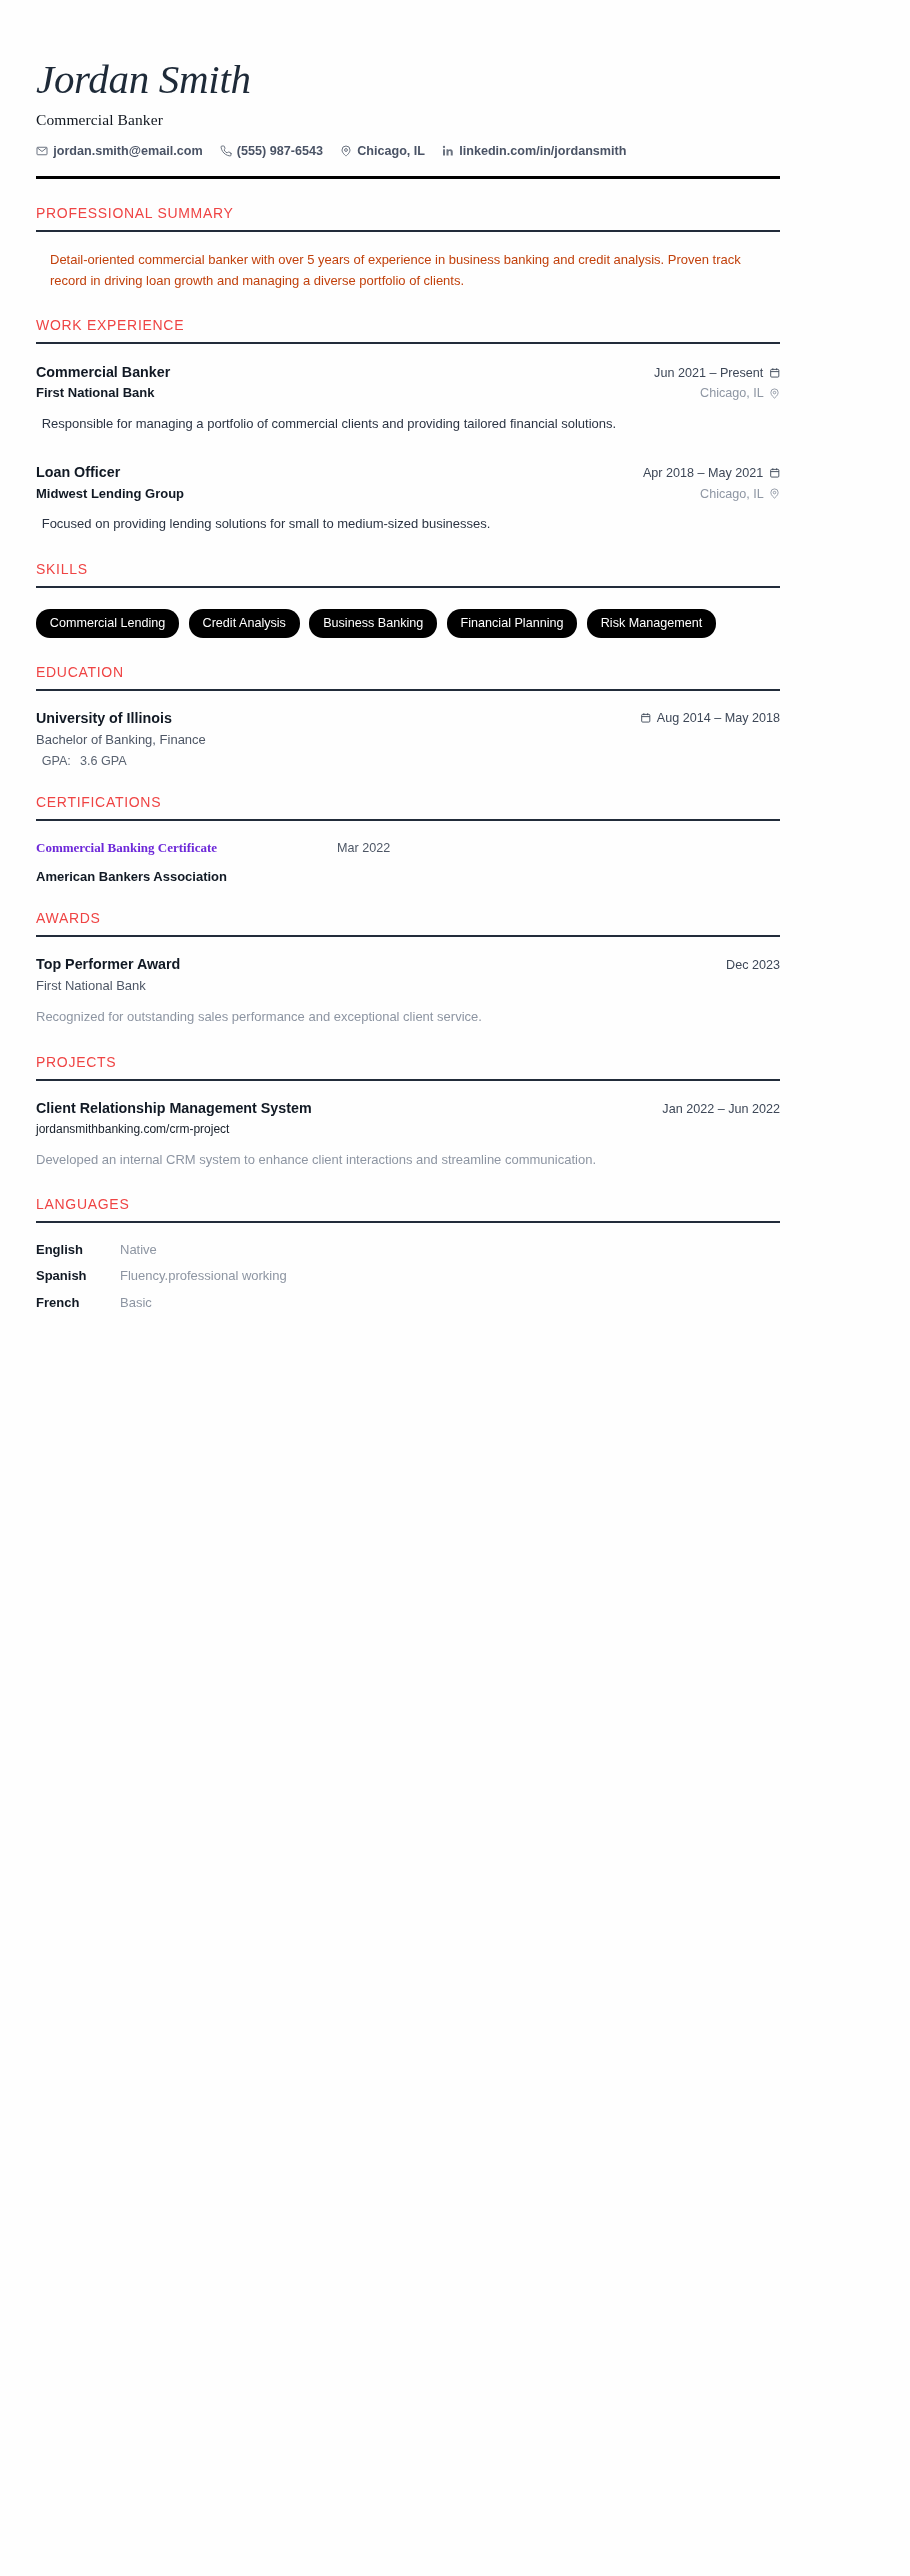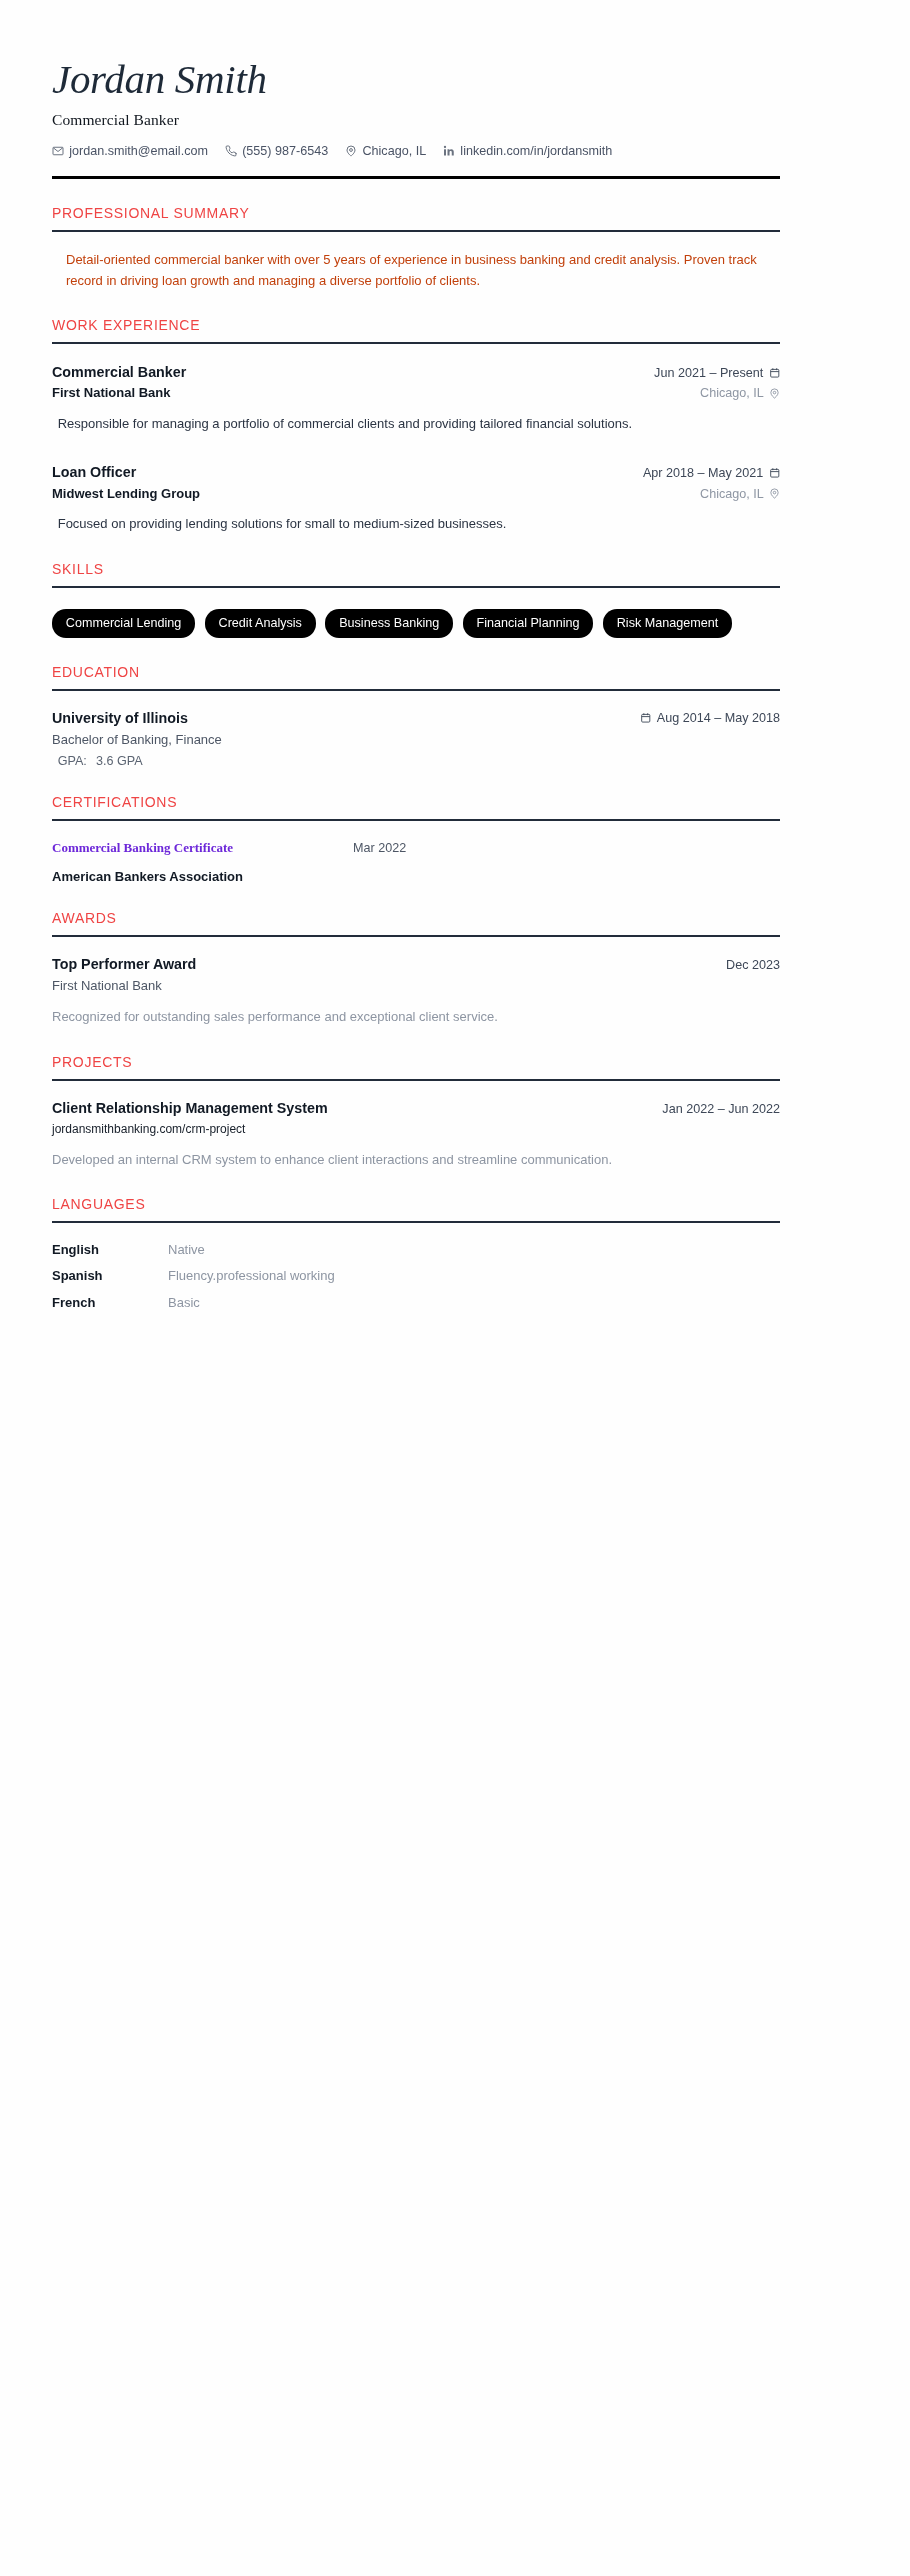--- a/index.html
+++ b/index.html
@@ -12,21 +12,21 @@
 
   body {
     min-height: 2576px;
     -webkit-font-smoothing: antialiased;
   }
 
   .page {
     width: 911px;
     min-height: 2576px;
     background: #fefefe;
-    padding: 45px 131px 0 52px;
+    padding: 45px 131px 0 36px;
   }
 
   
   .header { padding-top: 12.6px; }
 
   .name {
     font-family: "Liberation Serif", "DejaVu Serif", serif;
     font-style: italic;
     font-size: 41px;
     font-weight: 400;
@@ -42,20 +42,21 @@
     margin-top: 10.3px;
     letter-spacing: 0.1px;
   }
 
   .contact-row {
     display: flex;
     align-items: center;
     flex-wrap: wrap;
     margin-top: 15px;
     gap: 0;
+    font-weight: bold;
   }
 
   .contact-item {
     display: flex;
     align-items: center;
     gap: 5.2px;
     color: #4a5365;
     font-size: 12.6px;
     margin-right: 17px;
   }
@@ -214,21 +215,21 @@
   .lang-row {
     display: flex;
     align-items: baseline;
     margin-bottom: 11.5px;
   }
   .lang-row:last-child { margin-bottom: 0; }
   .lang-name {
     font-size: 13px;
     font-weight: 700;
     color: #111924;
-    width: 116px;
+    width: 84px;
     flex: 0 0 auto;
   }
   .lang-level {
     font-size: 13px;
     color: #8d95a2;
   }
 
   .tail { height: 659px; }
 </style>
 </head>

